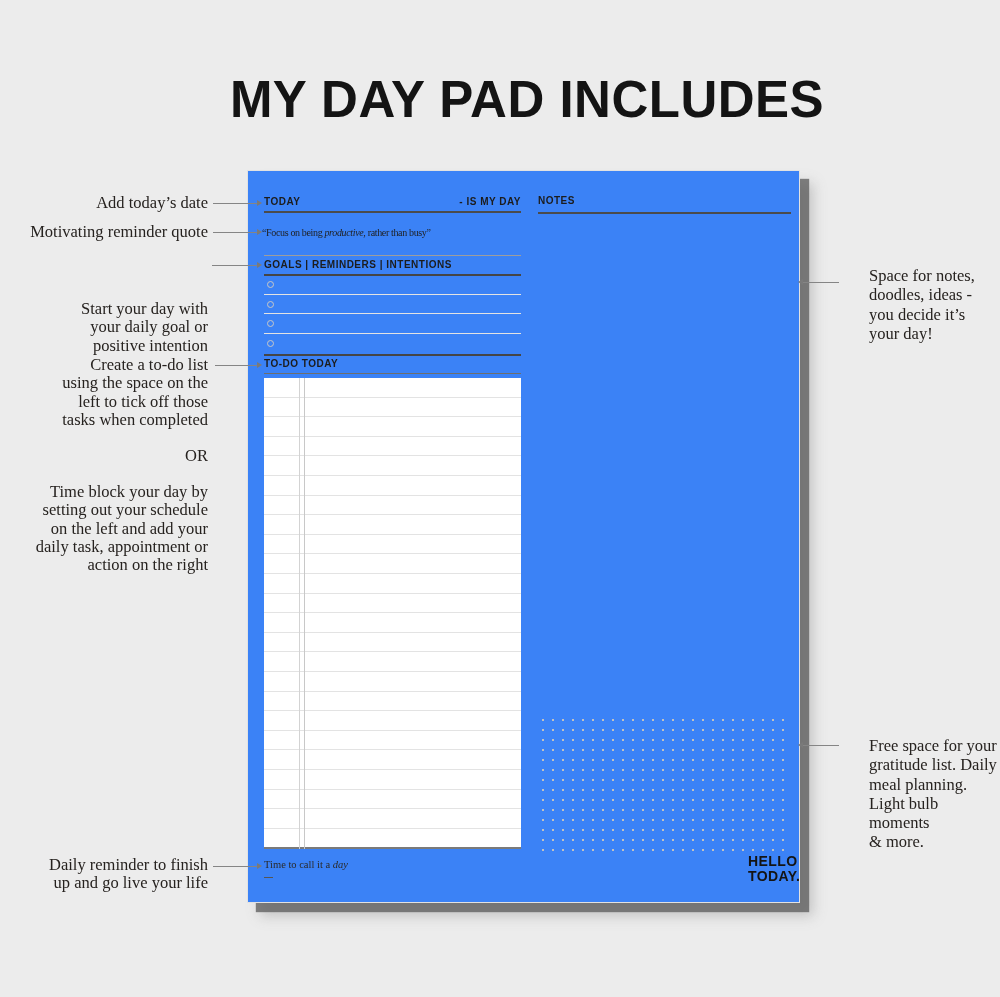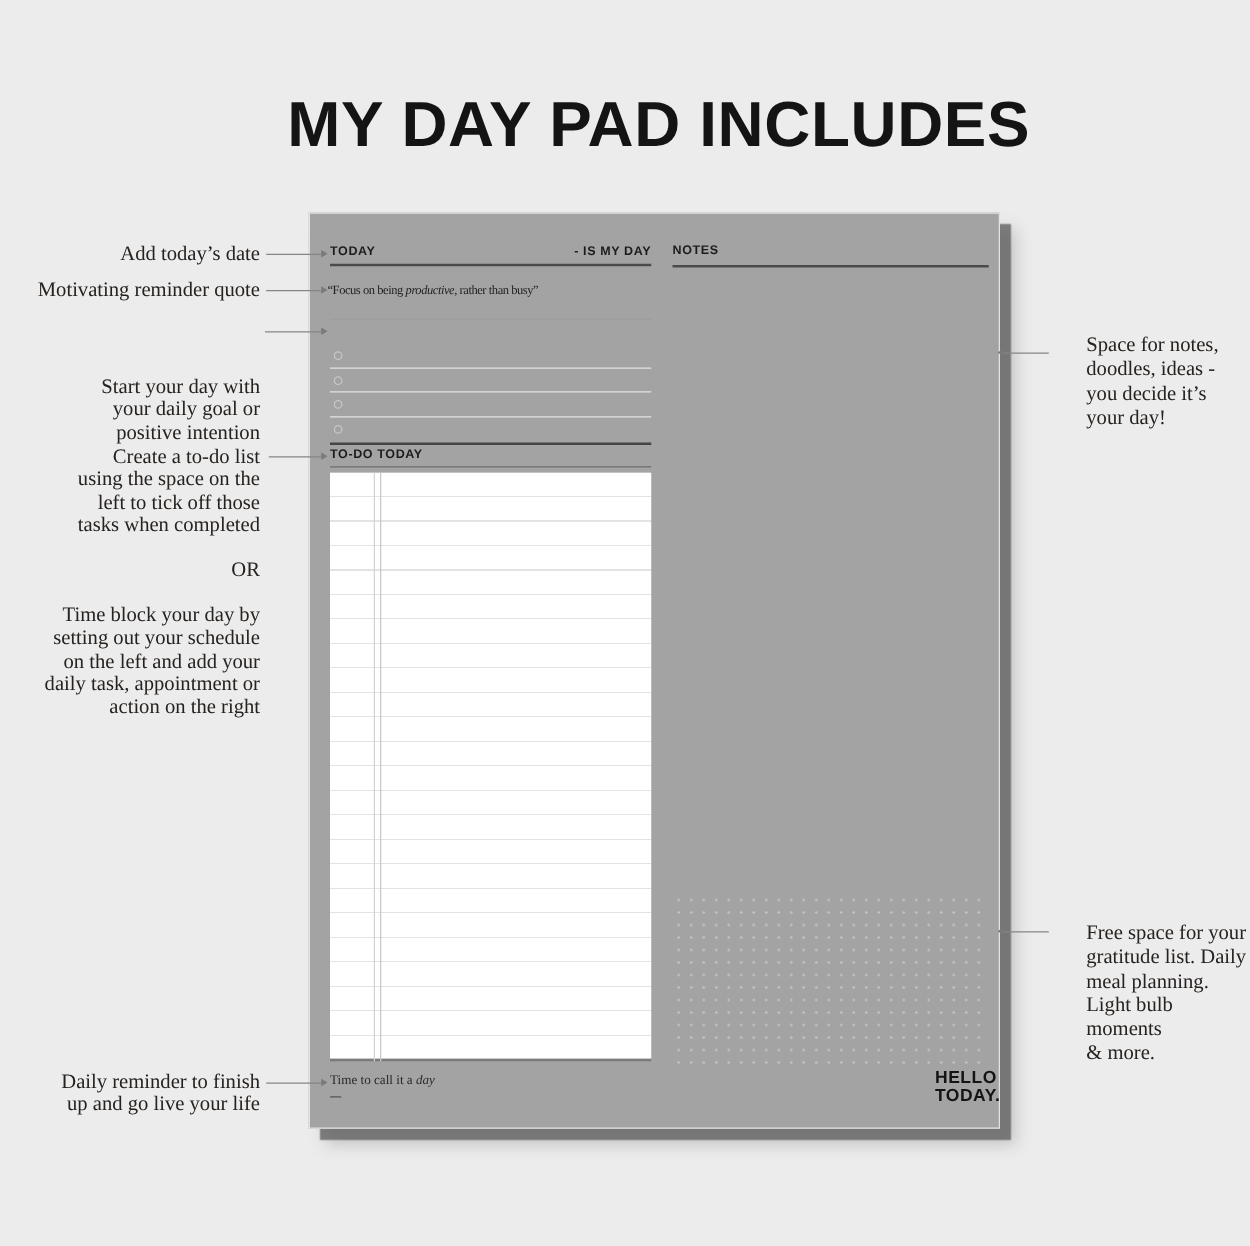--- a/index.html
+++ b/index.html
@@ -12,21 +12,21 @@
   
   .title{
     position:absolute;top:70px;left:54px;width:946px;text-align:center;
     font-family:"Liberation Sans", sans-serif;
     font-weight:800;font-size:51px;letter-spacing:.5px;color:#141414;
     white-space:nowrap;
   }
   
   .pad{
     position:absolute;left:247px;top:170px;width:553px;height:733px;
-    background:#a3a3a3;border:1px solid #e2e2e2;box-sizing:border-box;
+    background:#3b82f6;border:1px solid #e2e2e2;box-sizing:border-box;
     box-shadow:9px 9px 1px rgba(95,95,95,.78), 13px 13px 12px rgba(120,120,120,.35);
   }
   .pad *{box-sizing:border-box;}
   .pad-label{
     font-family:"Liberation Sans", sans-serif;font-weight:700;
     font-size:10px;letter-spacing:.5px;color:#1c1c1c;white-space:nowrap;
   }
   .hdr-left{
     position:absolute;left:16px;top:25px;width:257px;
     display:flex;justify-content:space-between;align-items:flex-end;
@@ -114,20 +114,21 @@
     <span class="pad-label">TODAY</span>
     <span class="pad-label">- IS MY DAY</span>
   </div>
   <div class="hdr-right">
     <span class="pad-label">NOTES</span>
   </div>
 
   <div class="quote"><span>“Focus on being </span><em>productive</em><span>, rather than busy”</span></div>
   <div class="quote-line"></div>
 
+  <div class="goals-hdr pad-label">GOALS | REMINDERS | INTENTIONS</div>
   <div class="goal-rows">
     <div class="goal-row">
         <span class="goal-circle"></span>
       </div>
     <div class="goal-row">
         <span class="goal-circle"></span>
       </div>
     <div class="goal-row">
         <span class="goal-circle"></span>
       </div>

